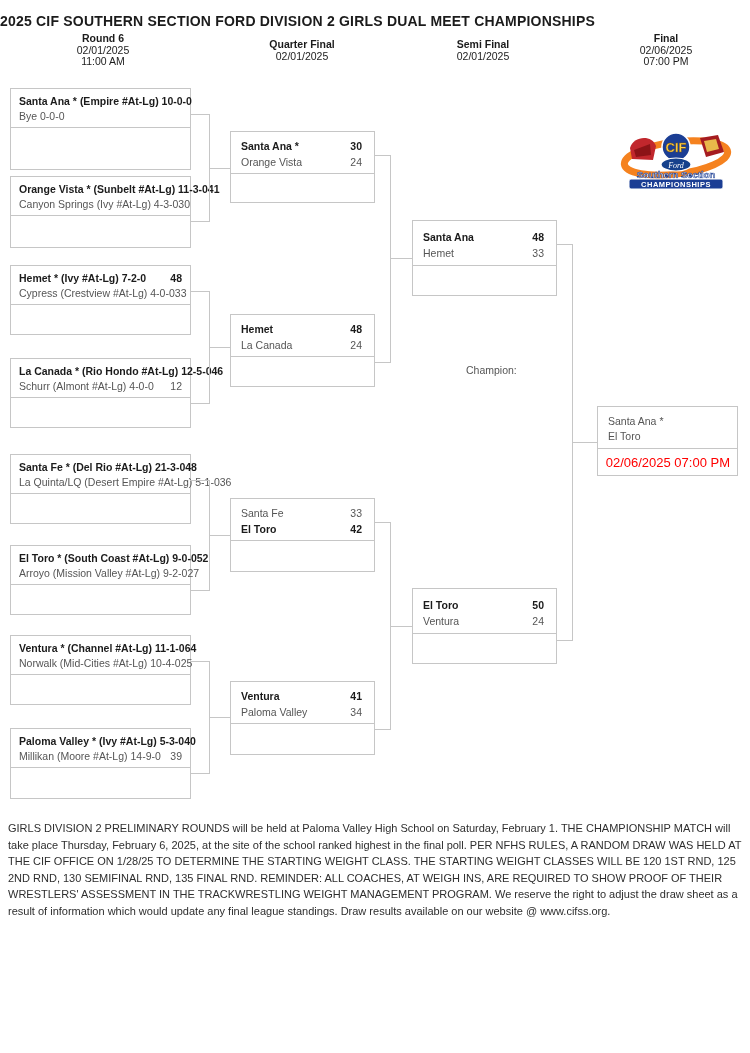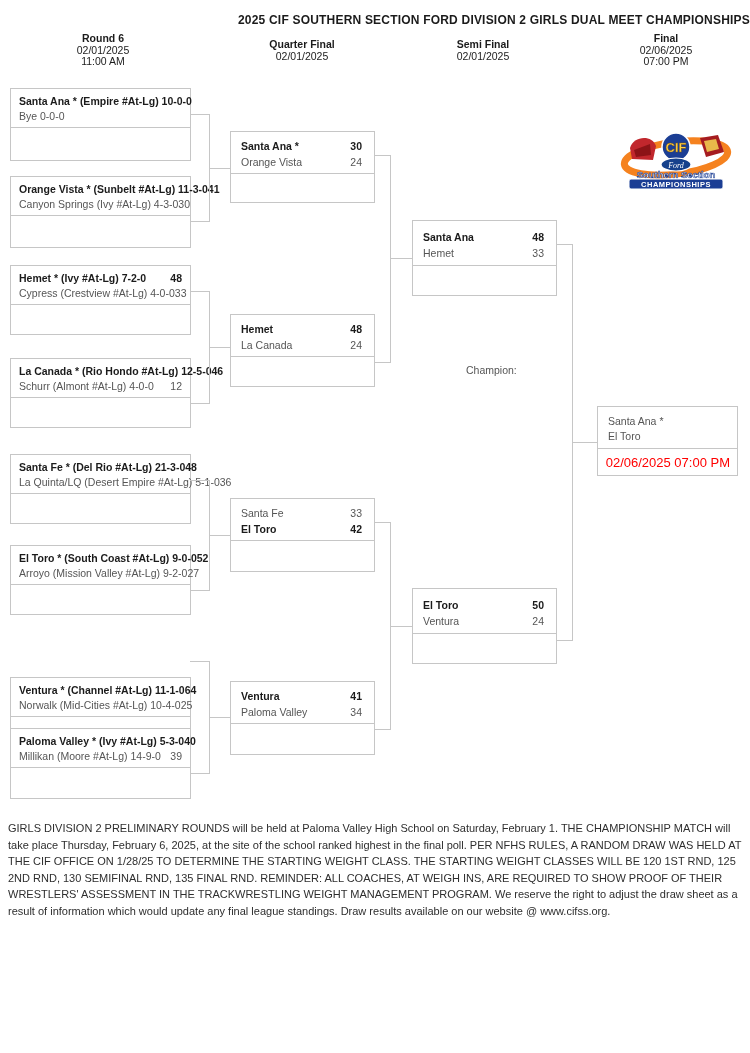--- a/index.html
+++ b/index.html
@@ -1,19 +1,19 @@
 <!DOCTYPE html>
 <html><head>
 <meta charset="utf-8">
 <style>
   html,body{margin:0;padding:0;background:#fff;}
   .page{position:relative;width:750px;height:1053px;background:#fff;
         font-family:"Liberation Sans",sans-serif;overflow:hidden;color:#1b1b1b;}
-  .title{position:absolute;left:0;top:13px;width:100%;text-align:right;
-         font-size:12px;font-weight:bold;letter-spacing:.2px;}
+  .title{position:absolute;left:0;top:13px;width:100%;text-align:left;
+         font-size:14px;font-weight:bold;letter-spacing:.2px;}
   .colhdr{position:absolute;width:120px;text-align:center;font-size:10.5px;line-height:11.5px;color:#1b1b1b;}
   .colhdr .lbl{font-weight:bold;}
   .match{position:absolute;border:1px solid #c6c6c6;background:#fff;box-sizing:border-box;}
   .match.r1{width:181px;}
   .match.qf{width:145px;}
   .match.sf{width:145px;}
   .match.fin{width:141px;}
   .teams{border-bottom:1px solid #c6c6c6;box-sizing:border-box;padding:5px 8px 0 8px;}
   .r1 .teams{height:39px;}
   .qf .teams{height:42px;padding:6px 12px 0 10px;}
@@ -50,21 +50,21 @@
   <div class="colhdr" style="left:423px;top:39px;">
     <div class="lbl">Semi Final</div>
     <div>02/01/2025</div>
   </div>
   <div class="colhdr" style="left:606px;top:33px;">
     <div class="lbl">Final</div>
     <div>02/06/2025</div>
     <div>07:00 PM</div>
   </div>
 
-  <div class="match r1" style="left:10px;top:88px;height:73px;">
+  <div class="match r1" style="left:10px;top:88px;height:82px;">
     <div class="teams">
       <div class="trow w">
           <span>Santa Ana * (Empire #At-Lg) 10-0-0</span>
           <span></span>
         </div>
       <div class="trow l">
           <span>Bye 0-0-0</span>
           <span></span>
         </div>
     </div>
@@ -134,21 +134,21 @@
           <span>52</span>
         </div>
       <div class="trow l">
           <span>Arroyo (Mission Valley #At-Lg) 9-2-0</span>
           <span>27</span>
         </div>
     </div>
     <div class="note"></div>
   </div>
 
-  <div class="match r1" style="left:10px;top:635px;height:70px;margin-top:42px;">
+  <div class="match r1" style="left:10px;top:635px;height:70px;">
     <div class="teams">
       <div class="trow w">
           <span>Ventura * (Channel #At-Lg) 11-1-0</span>
           <span>64</span>
         </div>
       <div class="trow l">
           <span>Norwalk (Mid-Cities #At-Lg) 10-4-0</span>
           <span>25</span>
         </div>
     </div>

